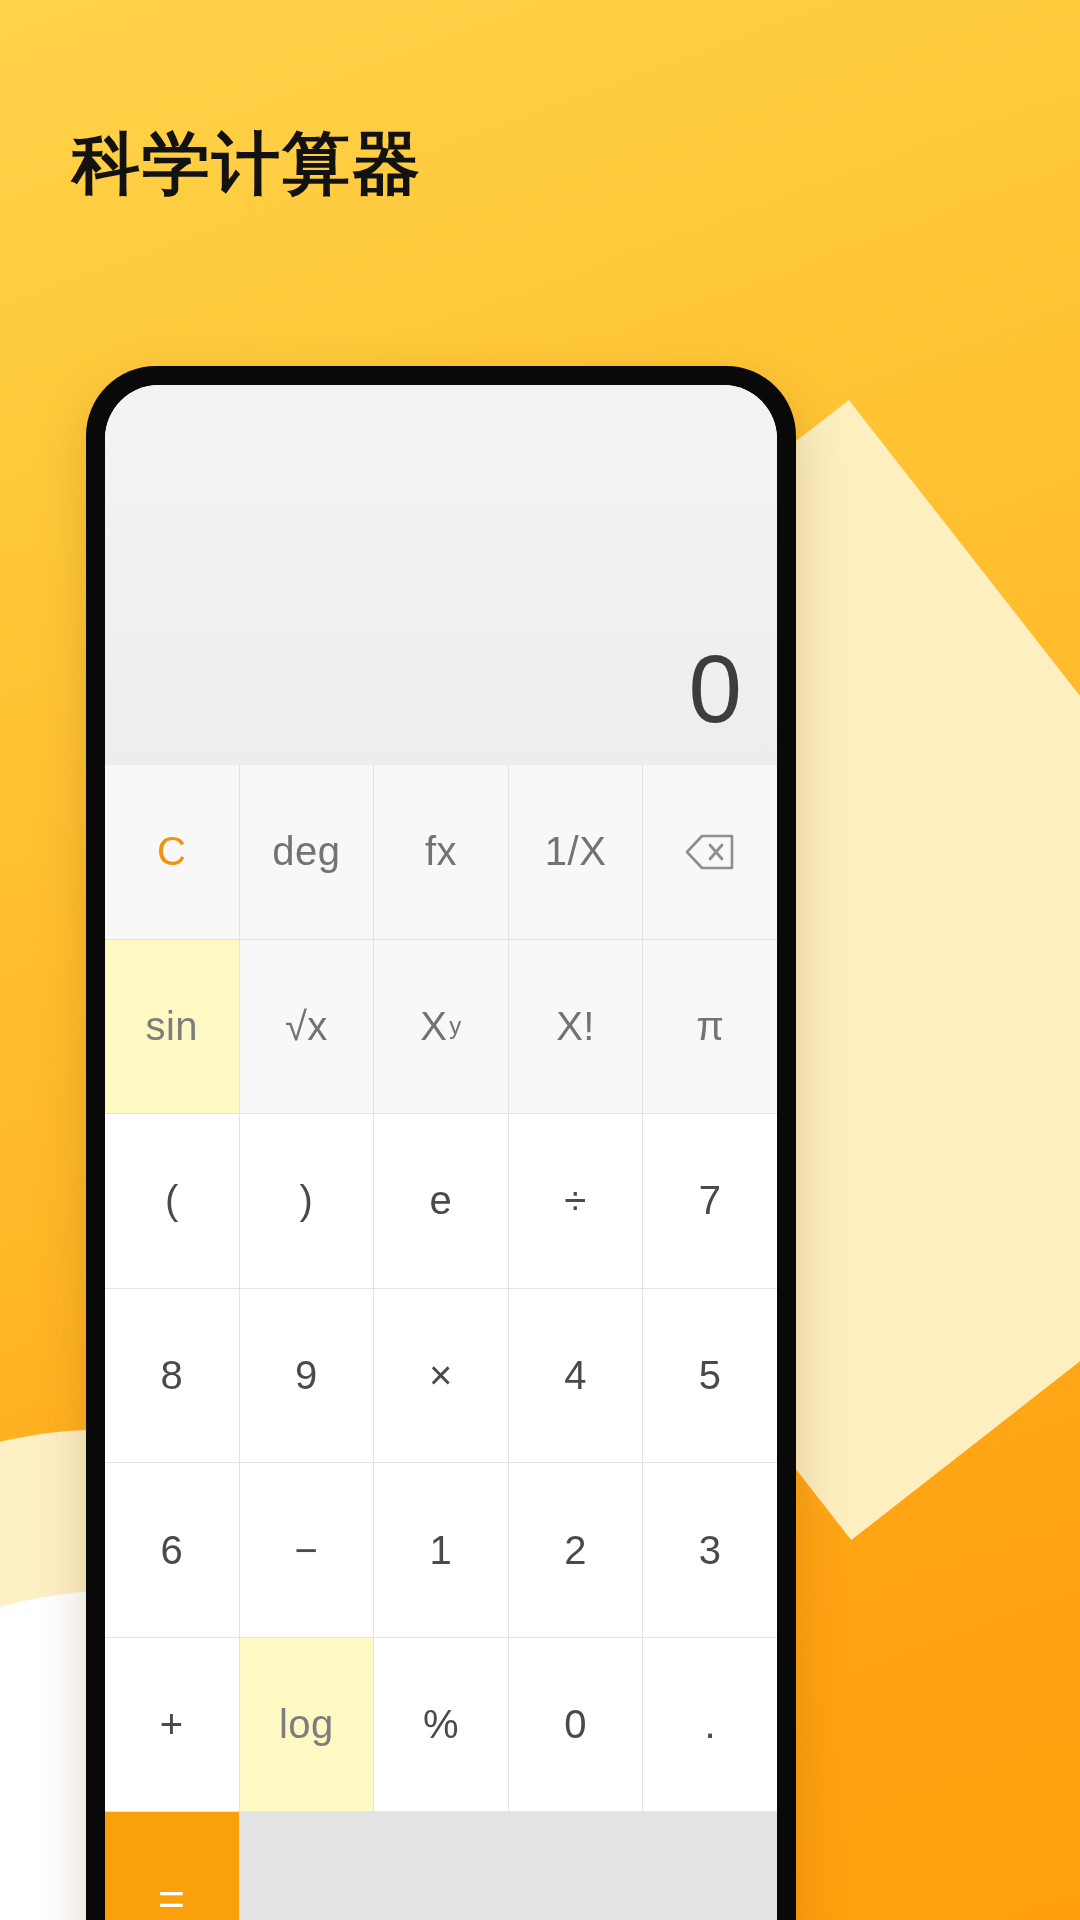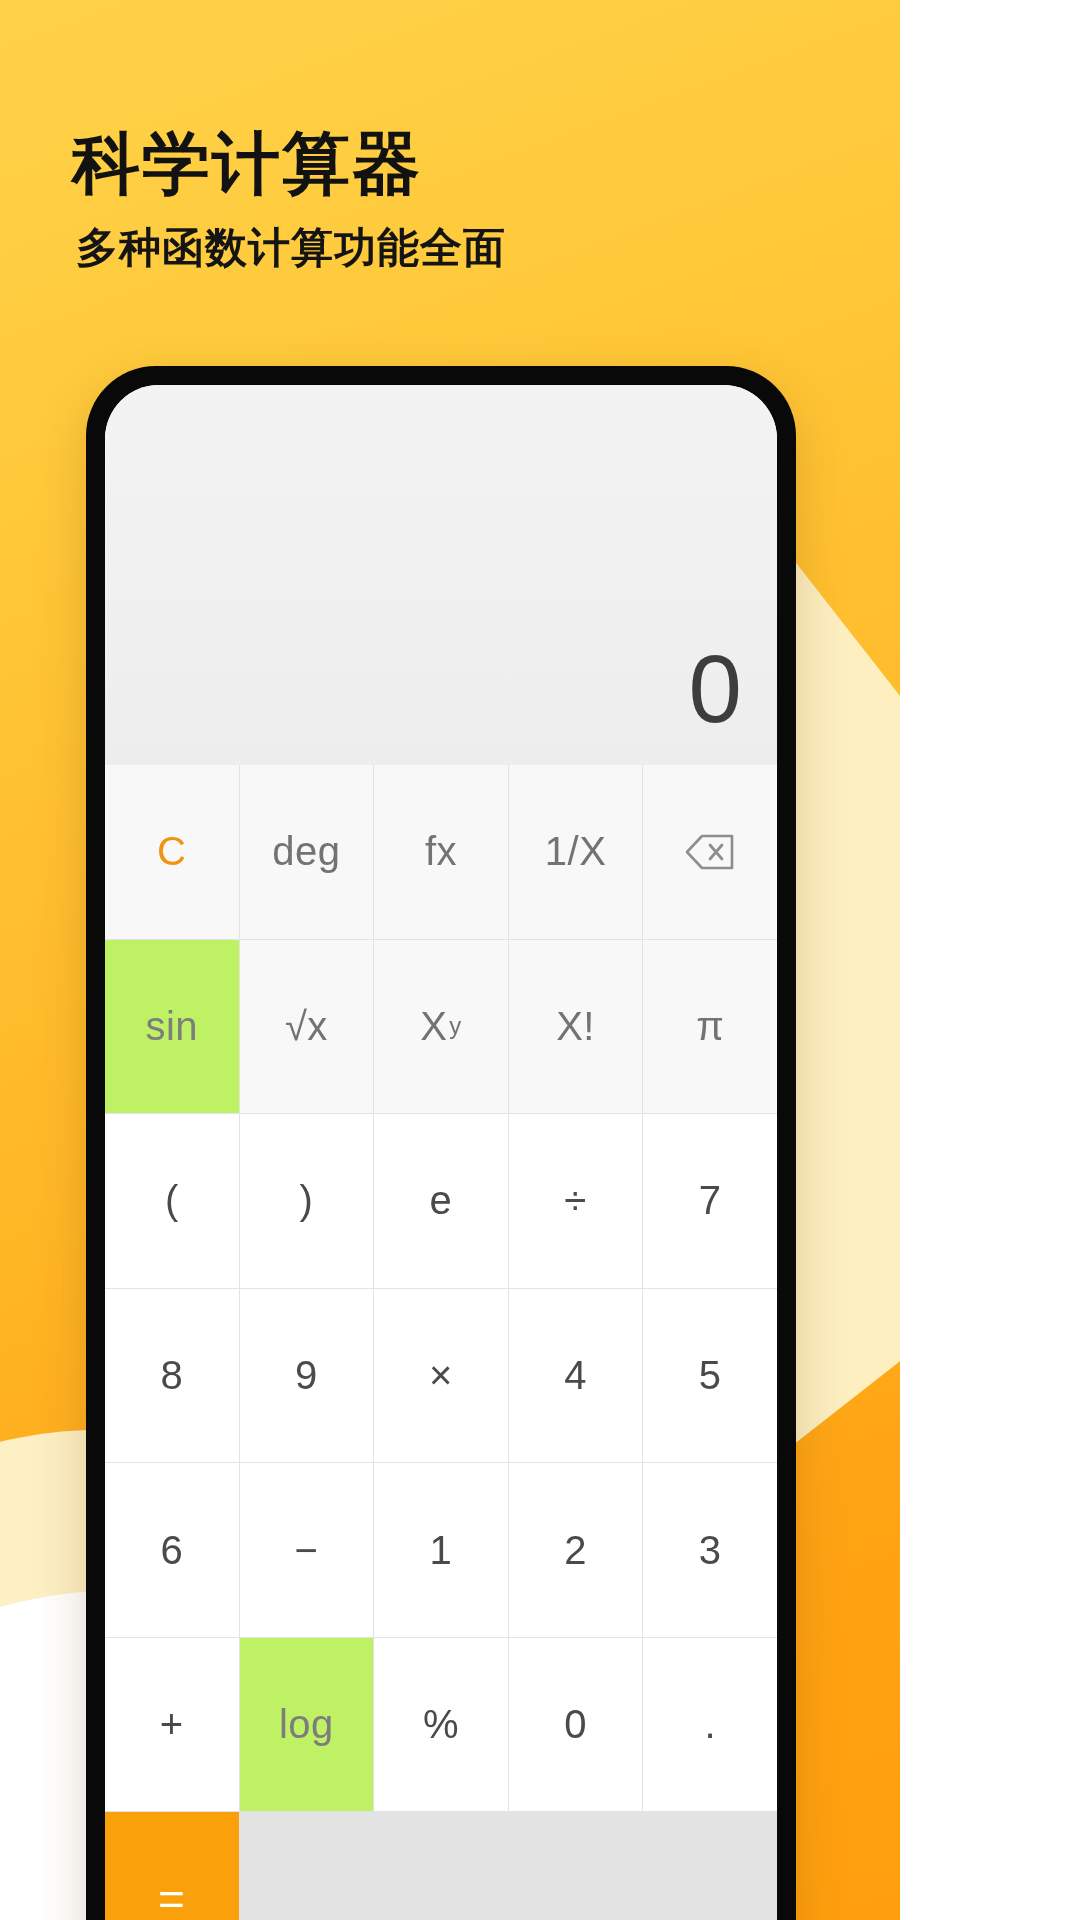--- a/index.html
+++ b/index.html
@@ -3,21 +3,21 @@
 <meta charset="utf-8">
 <style>
   * { box-sizing: border-box; margin: 0; padding: 0; }
   html, body {
     width: 1080px; height: 1920px;
     overflow: hidden;
     font-family: "Liberation Sans", "DejaVu Sans", sans-serif;
   }
   #stage {
     position: relative;
-    width: 900px; height: 1920px;
+    width: 1080px; height: 1920px;
     background: linear-gradient(160deg, #FFD24A 0%, #FFC93A 22%, #FFB726 55%, #FFA414 80%, #FF9F0D 100%);
     overflow: hidden;
   }
 
   
   .deco { position: absolute; pointer-events: none; }
   #deco-right-cream {
     right: -120px; top: 520px;
     width: 700px; height: 900px;
     background: #FDEFC0;
@@ -97,38 +97,37 @@
     background: #e3e3e3;
     gap: 1px;
   }
   .key {
     background: #FFFFFF;
     display: flex; align-items: center; justify-content: center;
     font-size: 40px; color: #4a4a4a; font-weight: 400;
     letter-spacing: .5px;
     user-select: none;
   }
-  .key.fn-col { background: #bef264; color: #7d7d7d; }
+  .key.fn-col { background: #fef9c3; color: #7d7d7d; }
   .key.dim    { background: #F8F8F8; color: #737373; font-size: 40px; }
   .key.clear  { color: #F0930E; background: #F8F8F8; font-size: 40px; }
   .key.equals { background: #FAA00A; color: #FFFFFF; font-size: 46px; }
   .key .sup { font-size: .6em; vertical-align: super; margin-left: 2px; }
   .key svg { display: block; }
 </style>
 </head>
 <body>
 
 <div id="stage">
 
   <div class="deco" id="deco-right-cream"></div>
   <div class="deco" id="deco-bottom-cream"></div>
   <div class="deco" id="deco-bottom-white"></div>
 
   <div id="title">科学计算器</div>
-  <div id="subtitle">多种函数计算功能全面</div>
 
   <div id="phone-frame">
     <div id="phone-screen">
 
       <div id="display-area">
         <div id="display-expression"></div>
         <div id="display-value">0</div>
       </div>
 
       <div id="keypad">

